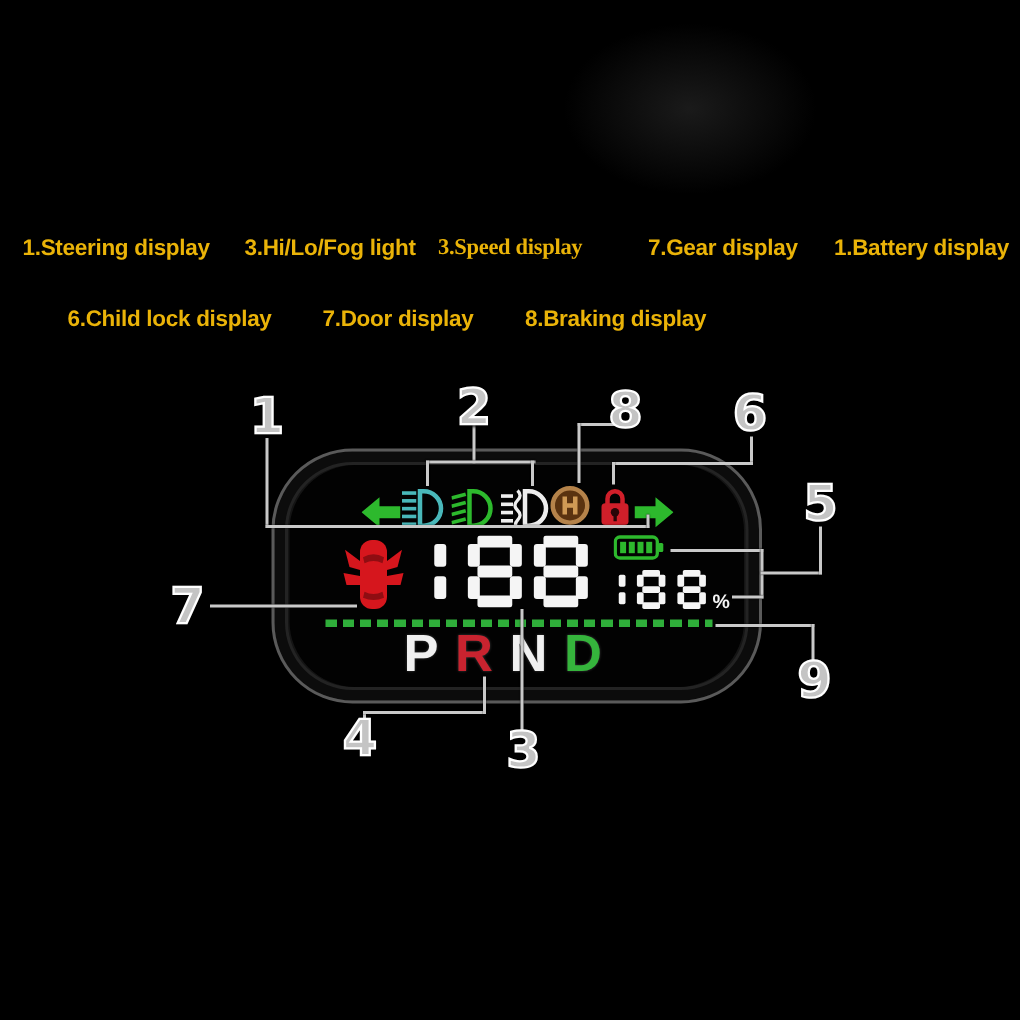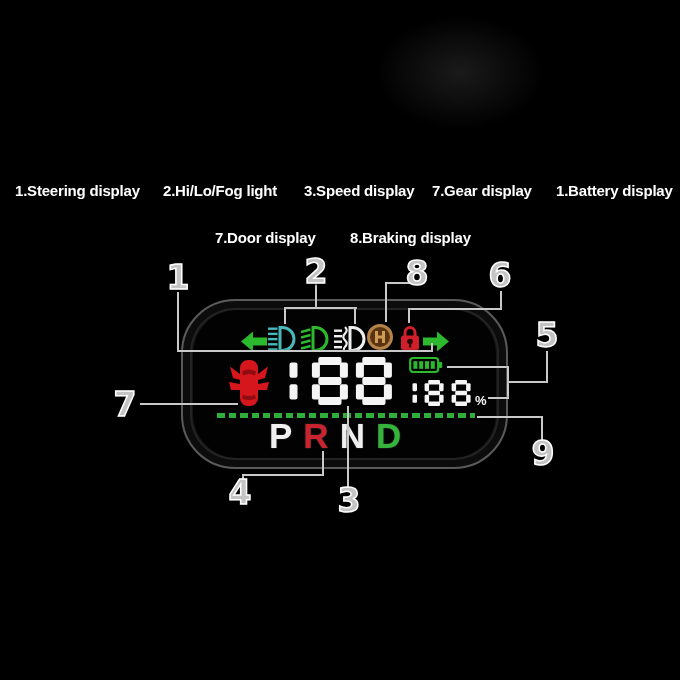--- a/index.html
+++ b/index.html
@@ -1,21 +1,21 @@
 <!DOCTYPE html>
 <html style="--green: #2db92d; --dash_green: #2fae3a; --cyan: #49b8ba; --white_icon: #eeeeee; --red_lock: #d01f2a; --car_red: #d6161d; --car_dark: #8f0d12; --brake_ring: #b5834a; --brake_fill: #5a3310; --brake_h: #cf9a55; --digit_white: #f5f5f5; --line_gray: #c9c9c9;"><head>
 <meta charset="utf-8">
 <style>
   html,body{margin:0;padding:0;background:#000;}
   .stage{position:relative;width:680px;height:680px;background:#000;overflow:hidden;
          font-family:"Liberation Sans",sans-serif;}
   .blob{position:absolute;pointer-events:none;}
-  .lg{position:absolute;font-weight:bold;font-size:15px;letter-spacing:-0.2px;color:#ffffff;white-space:nowrap;margin-top:25px;}
+  .lg{position:absolute;font-weight:bold;font-size:15px;letter-spacing:-0.2px;color:#eab308;white-space:nowrap;}
   
-  .lg1{left:15px;top:157px;} .lg2{left:163px;top:157px;} .lg3{left:304px;top:157px;}
+  .lg1{left:15px;top:157px;} .lg2{left:163px;top:157px;} .lg3{left:292px;top:157px;font-family:Liberation Serif, serif;}
   .lg4{left:432px;top:157px;} .lg5{left:556px;top:157px;}
   .lg6{left:45px;top:204px;} .lg7{left:215px;top:204px;} .lg8{left:350px;top:204px;} .lg9{left:503px;top:204px;}
 
   .device{position:absolute;left:181px;top:299px;width:327px;height:170px;box-sizing:border-box;
           border-radius:54px;background:#141414;border:2px solid #5a5a5a;
           box-shadow:inset 0 0 0 7px #0c0c0c, inset 0 0 0 9px #232323;}
   .screen{position:absolute;left:10px;top:9px;right:10px;bottom:9px;background:#020202;border-radius:44px;}
 
   .abs{position:absolute;}
   .cl{position:absolute;background:#c9c9c9;box-shadow:0 0 1px #000;z-index:30;}
@@ -32,24 +32,25 @@
   .icon{position:absolute;z-index:5;}
 </style>
 </head>
 <body>
 
 <div class="stage">
 
   <div class="blob" style="left:375px;top:15px;width:170px;height:115px;background:radial-gradient(ellipse at center,rgba(48,48,48,.55),transparent 70%);"></div>
 
   <span class="lg lg1">1.Steering display</span>
-  <span class="lg lg2">2.Hi/Lo/Fog light</span>
+  <span class="lg lg2">3.Hi/Lo/Fog light</span>
   <span class="lg lg3">3.Speed display</span>
   <span class="lg lg4">7.Gear display</span>
   <span class="lg lg5">1.Battery display</span>
+  <span class="lg lg6">6.Child lock display</span>
   <span class="lg lg7">7.Door display</span>
   <span class="lg lg8">8.Braking display</span>
 
   <div class="device">
     <div class="screen"></div>
   </div>
 
   <svg class="icon" style="left:241px;top:331px" width="26" height="21" viewBox="0 0 26 21">
     <polygon points="26,6.5 26,14.5 12,14.5 12,20.5 0,10.5 12,0.5 12,6.5" style="fill:var(--green)"></polygon>
   </svg>

